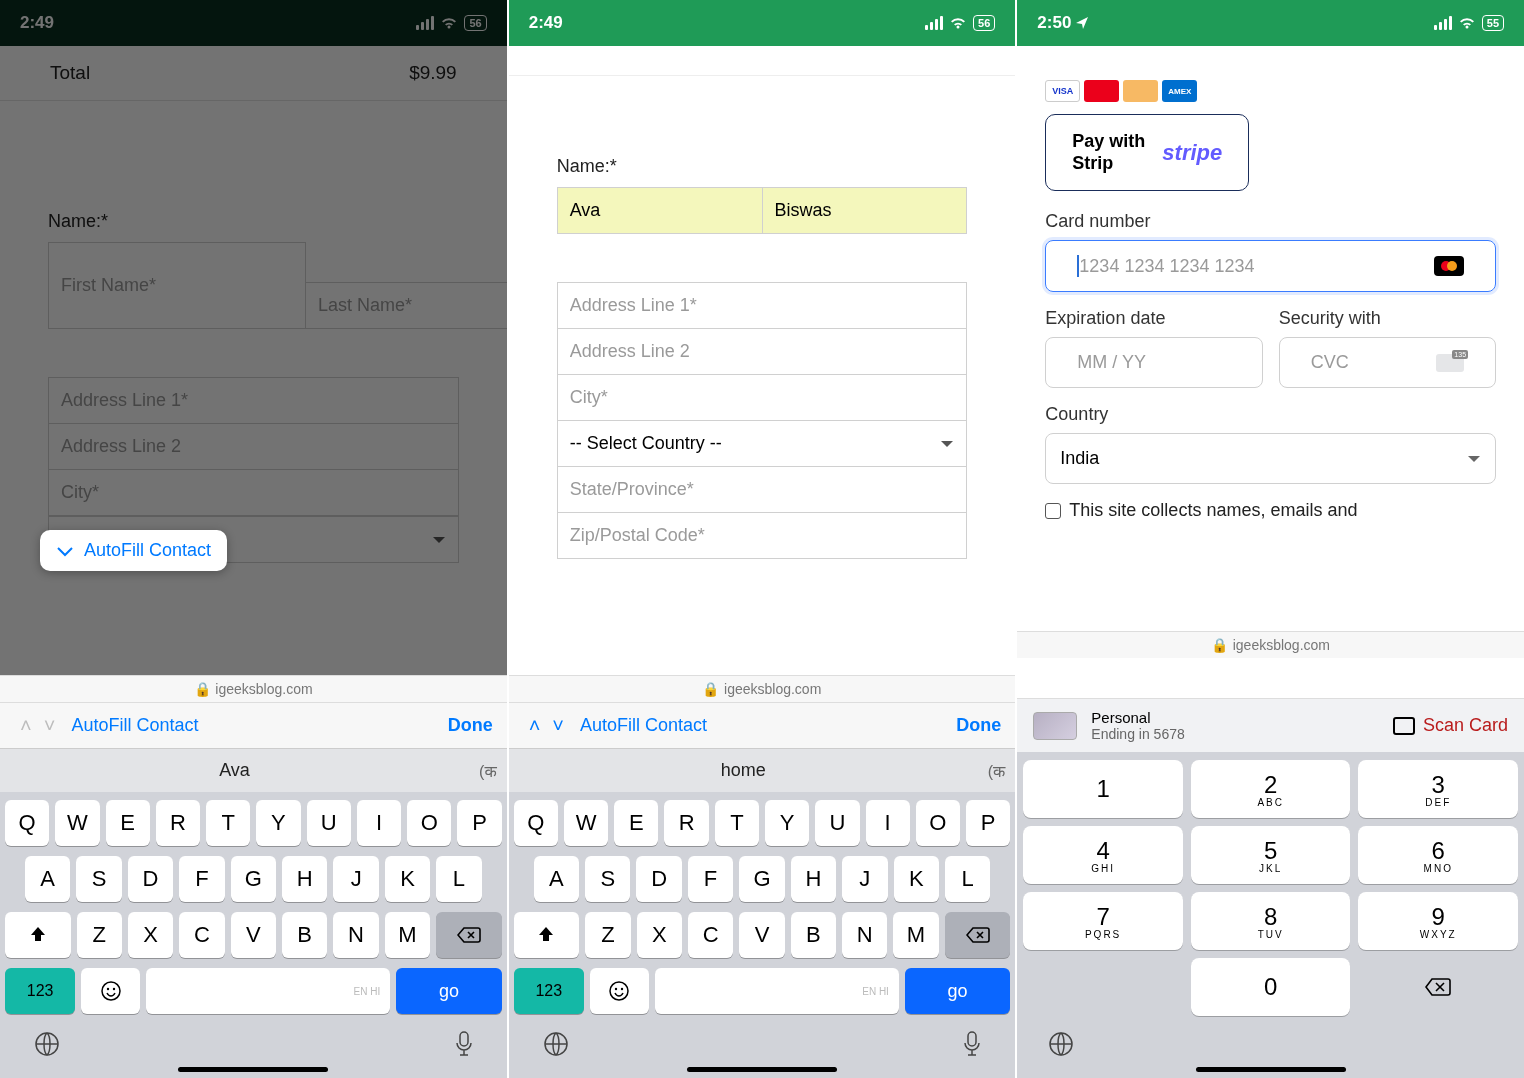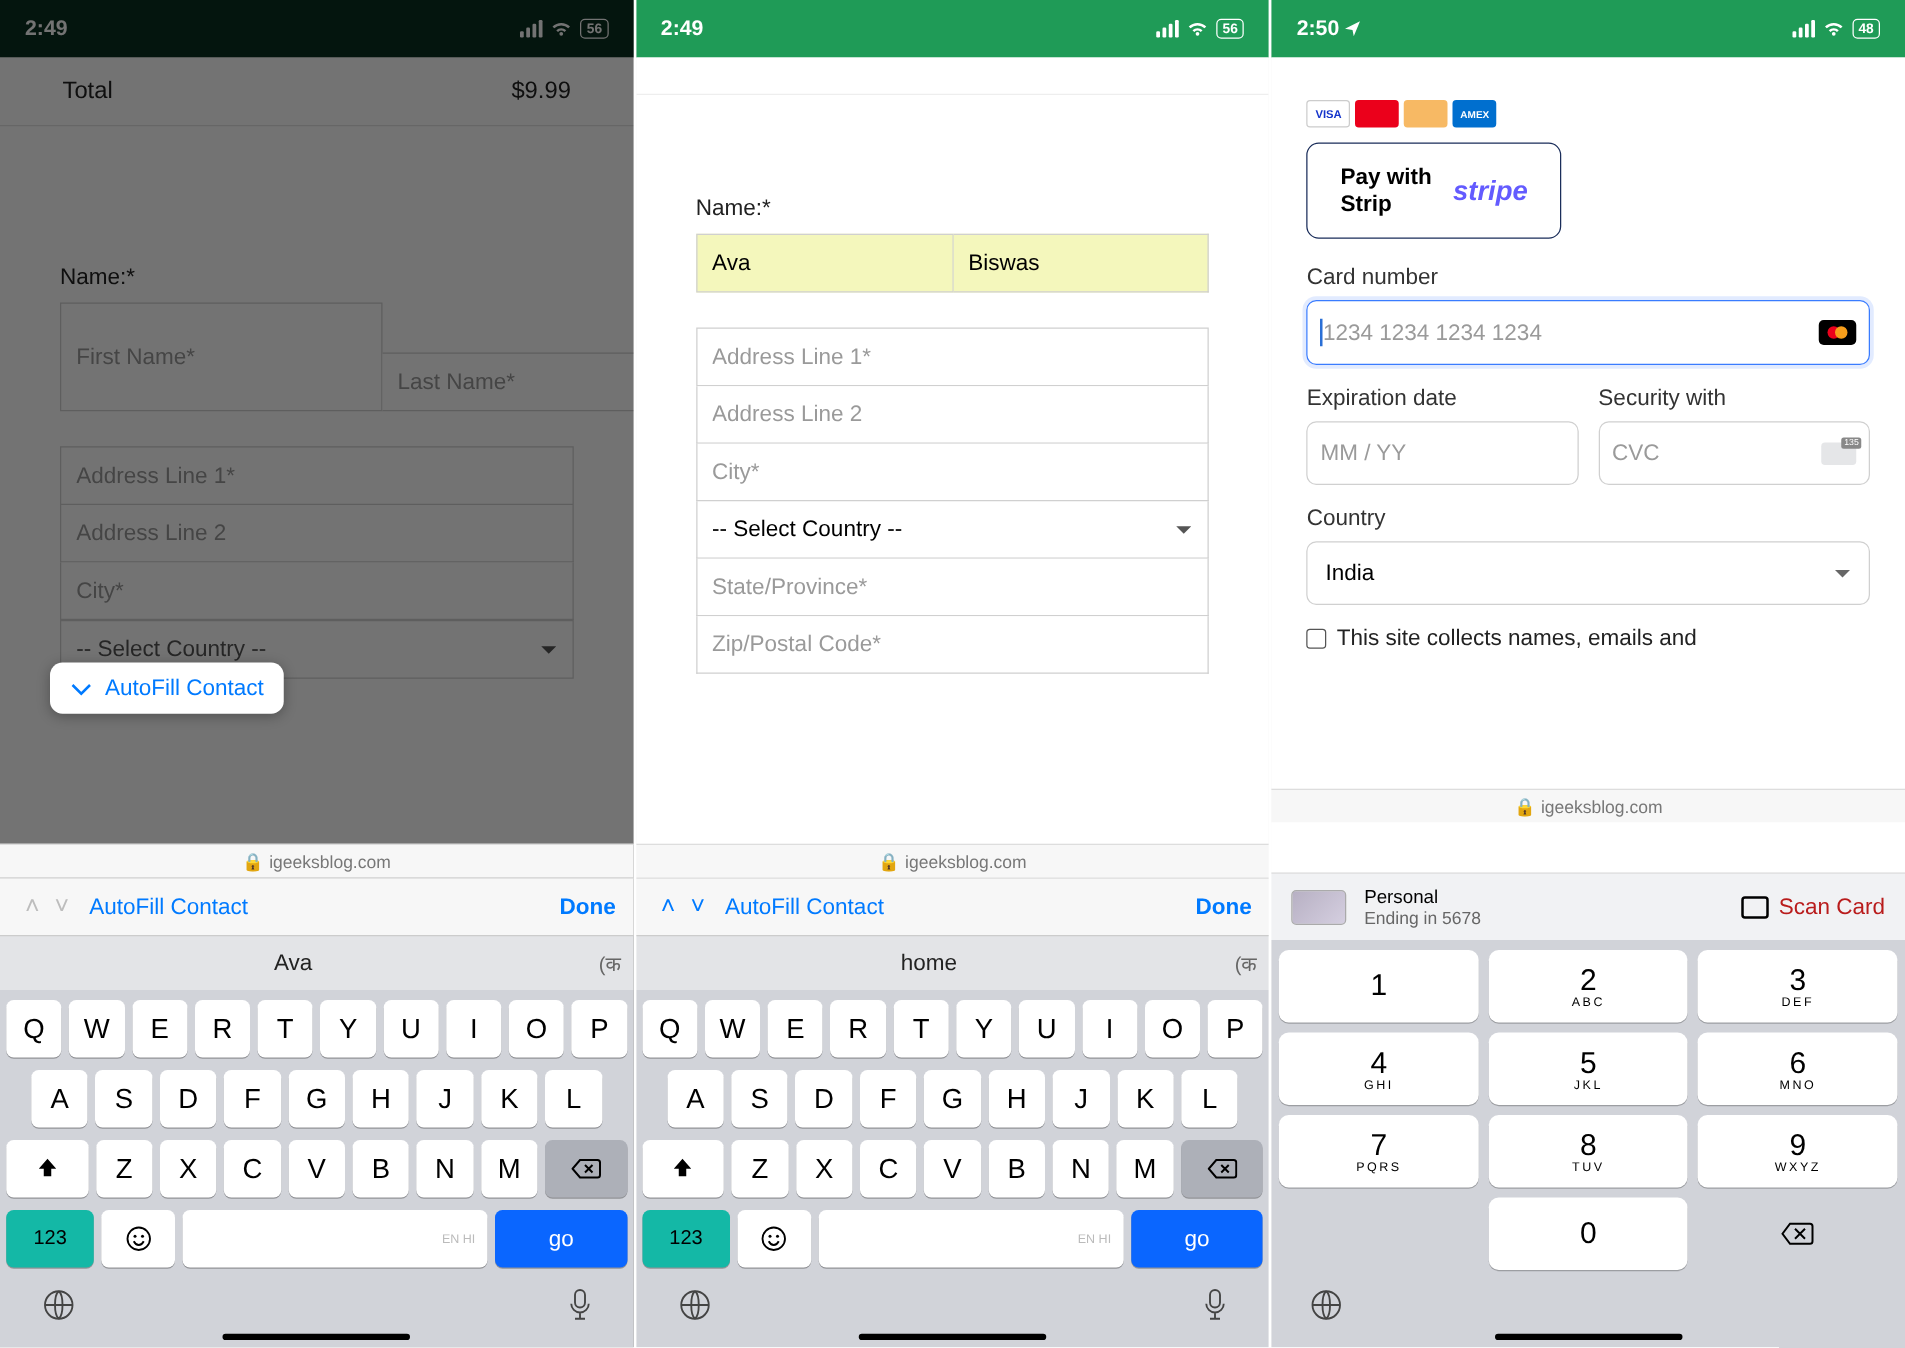--- a/index.html
+++ b/index.html
@@ -25,21 +25,21 @@
 
   .total-row { display:flex; justify-content:space-between; padding: 16px 50px; font-size:19px; color:#222; border-bottom:1px solid #e3e3e3; }
   .form-pad { padding: 20px 48px; }
   .form-label { font-size: 18px; color:#222; margin-bottom: 10px; }
   .row2 { display:flex; }
   .inp { border:1px solid #d0d0d0; padding: 12px 12px; font-size:18px; color:#666; background:#fff; }
   .inp::placeholder { color:#9a9a9a; }
   .row2 .inp { flex:1; }
   .field-stack { margin-top: 28px; }
   .field-stack .inp { width:100%; border-top: none; }
-  .field-stack .inp:first-child { border-top:1px solid #d0d0d0; }
+  .field-stack .inp:first-child { border-top:1px solid #d0d0d0;margin-top:20px; }
   .select-row { display:flex; align-items:center; border:1px solid #d0d0d0; padding: 12px; font-size:18px; color:#555; }
   .select-row .chev { margin-left:auto; }
 
   .url-bar { text-align:center; font-size:14px; color:#777; padding: 5px 0; background:#f7f7f7; border-top:1px solid #ddd; }
 
   
   .kb-accessory { display:flex; align-items:center; height:46px; padding:0 14px; background:#f7f7f7; border-top:1px solid #ddd; font-size:18px; color:#007aff; }
   .kb-accessory .spacer { flex:1; }
   .kb-accessory .arrow { color:#007aff; font-size:20px; padding:0 6px; }
   .kb-accessory .arrow.dis { color:#bdbdbd; }
@@ -75,21 +75,21 @@
   .brand.visa { background:#fff; color:#1434cb; border:1px solid #ccc; font-size:9px; }
   .brand.mc { background:#eb001b; }
   .brand.disc { background:#f7b964; }
   .brand.amex { background:#006fcf; }
 
   .stripe-btn { display:inline-flex; gap:10px; align-items:center; border:1.5px solid #1a2d5a; border-radius:10px; padding: 16px 26px; margin-left:28px; font-size:18px; color:#000; font-weight:600; }
   .stripe-logo { color:#635bff; font-size:22px; font-weight:800; font-style:italic; }
 
   .pay-form { padding: 20px 28px; }
   .pf-label { font-size:18px; color:#333; margin-bottom:8px; }
-  .pf-input { border:1px solid #d0d0d0; border-radius:8px; padding:14px 10px; font-size:18px; color:#555; display:flex; align-items:center; }
+  .pf-input { border:1px solid #d0d0d0; border-radius:8px; padding:14px 31px; font-size:18px; color:#555; display:flex; align-items:center; }
   .pf-input.focus { border:1.5px solid #3a7cff; box-shadow:0 0 0 3px rgba(58,124,255,0.15); }
   .pf-input .ph { color:#9a9a9a; }
   .mc-badge { width:30px; height:20px; background:#000; border-radius:4px; display:inline-flex; align-items:center; justify-content:center; margin-left:auto; }
   .mc-badge::before, .mc-badge::after { content:''; width:10px; height:10px; border-radius:50%; }
   .mc-badge::before { background:#eb001b; } .mc-badge::after { background:#f79e1b; margin-left:-4px; }
   .row-half { display:flex; gap:16px; }
   .row-half > div { flex:1; }
   .select-country { border:1px solid #d0d0d0; border-radius:8px; padding:14px; font-size:18px; display:flex; align-items:center; }
   .checkbox-row { display:flex; gap:8px; align-items:flex-start; font-size:18px; color:#222; margin-top:16px; }
   .cb { width:16px; height:16px; border:1.5px solid #555; border-radius:3px; margin-top:3px; flex-shrink:0; }
@@ -416,21 +416,21 @@
       <span class="signal-bars">
             <i></i>
             <i></i>
             <i></i>
             <i></i>
           </span>
       <svg width="18" height="14" viewBox="0 0 18 14">
             <path fill="#fff" d="M9 12.5a1.5 1.5 0 100-3 1.5 1.5 0 000 3zm-4-4.3a6 6 0 018 0l-1.4 1.4a4 4 0 00-5.2 0zM2 5.2a10 10 0 0114 0l-1.4 1.4a8 8 0 00-11.2 0z"></path>
           </svg>
       <span class="batt-pill">
-            <span>48</span>
+            <span>55</span>
           </span>
     </div>
   </div>
 
   <div class="content" style="background:#fff">
     <div style="height:14px"></div>
     <div class="card-brands">
       <div class="brand visa">VISA</div>
       <div class="brand mc"></div>
       <div class="brand disc"></div>

